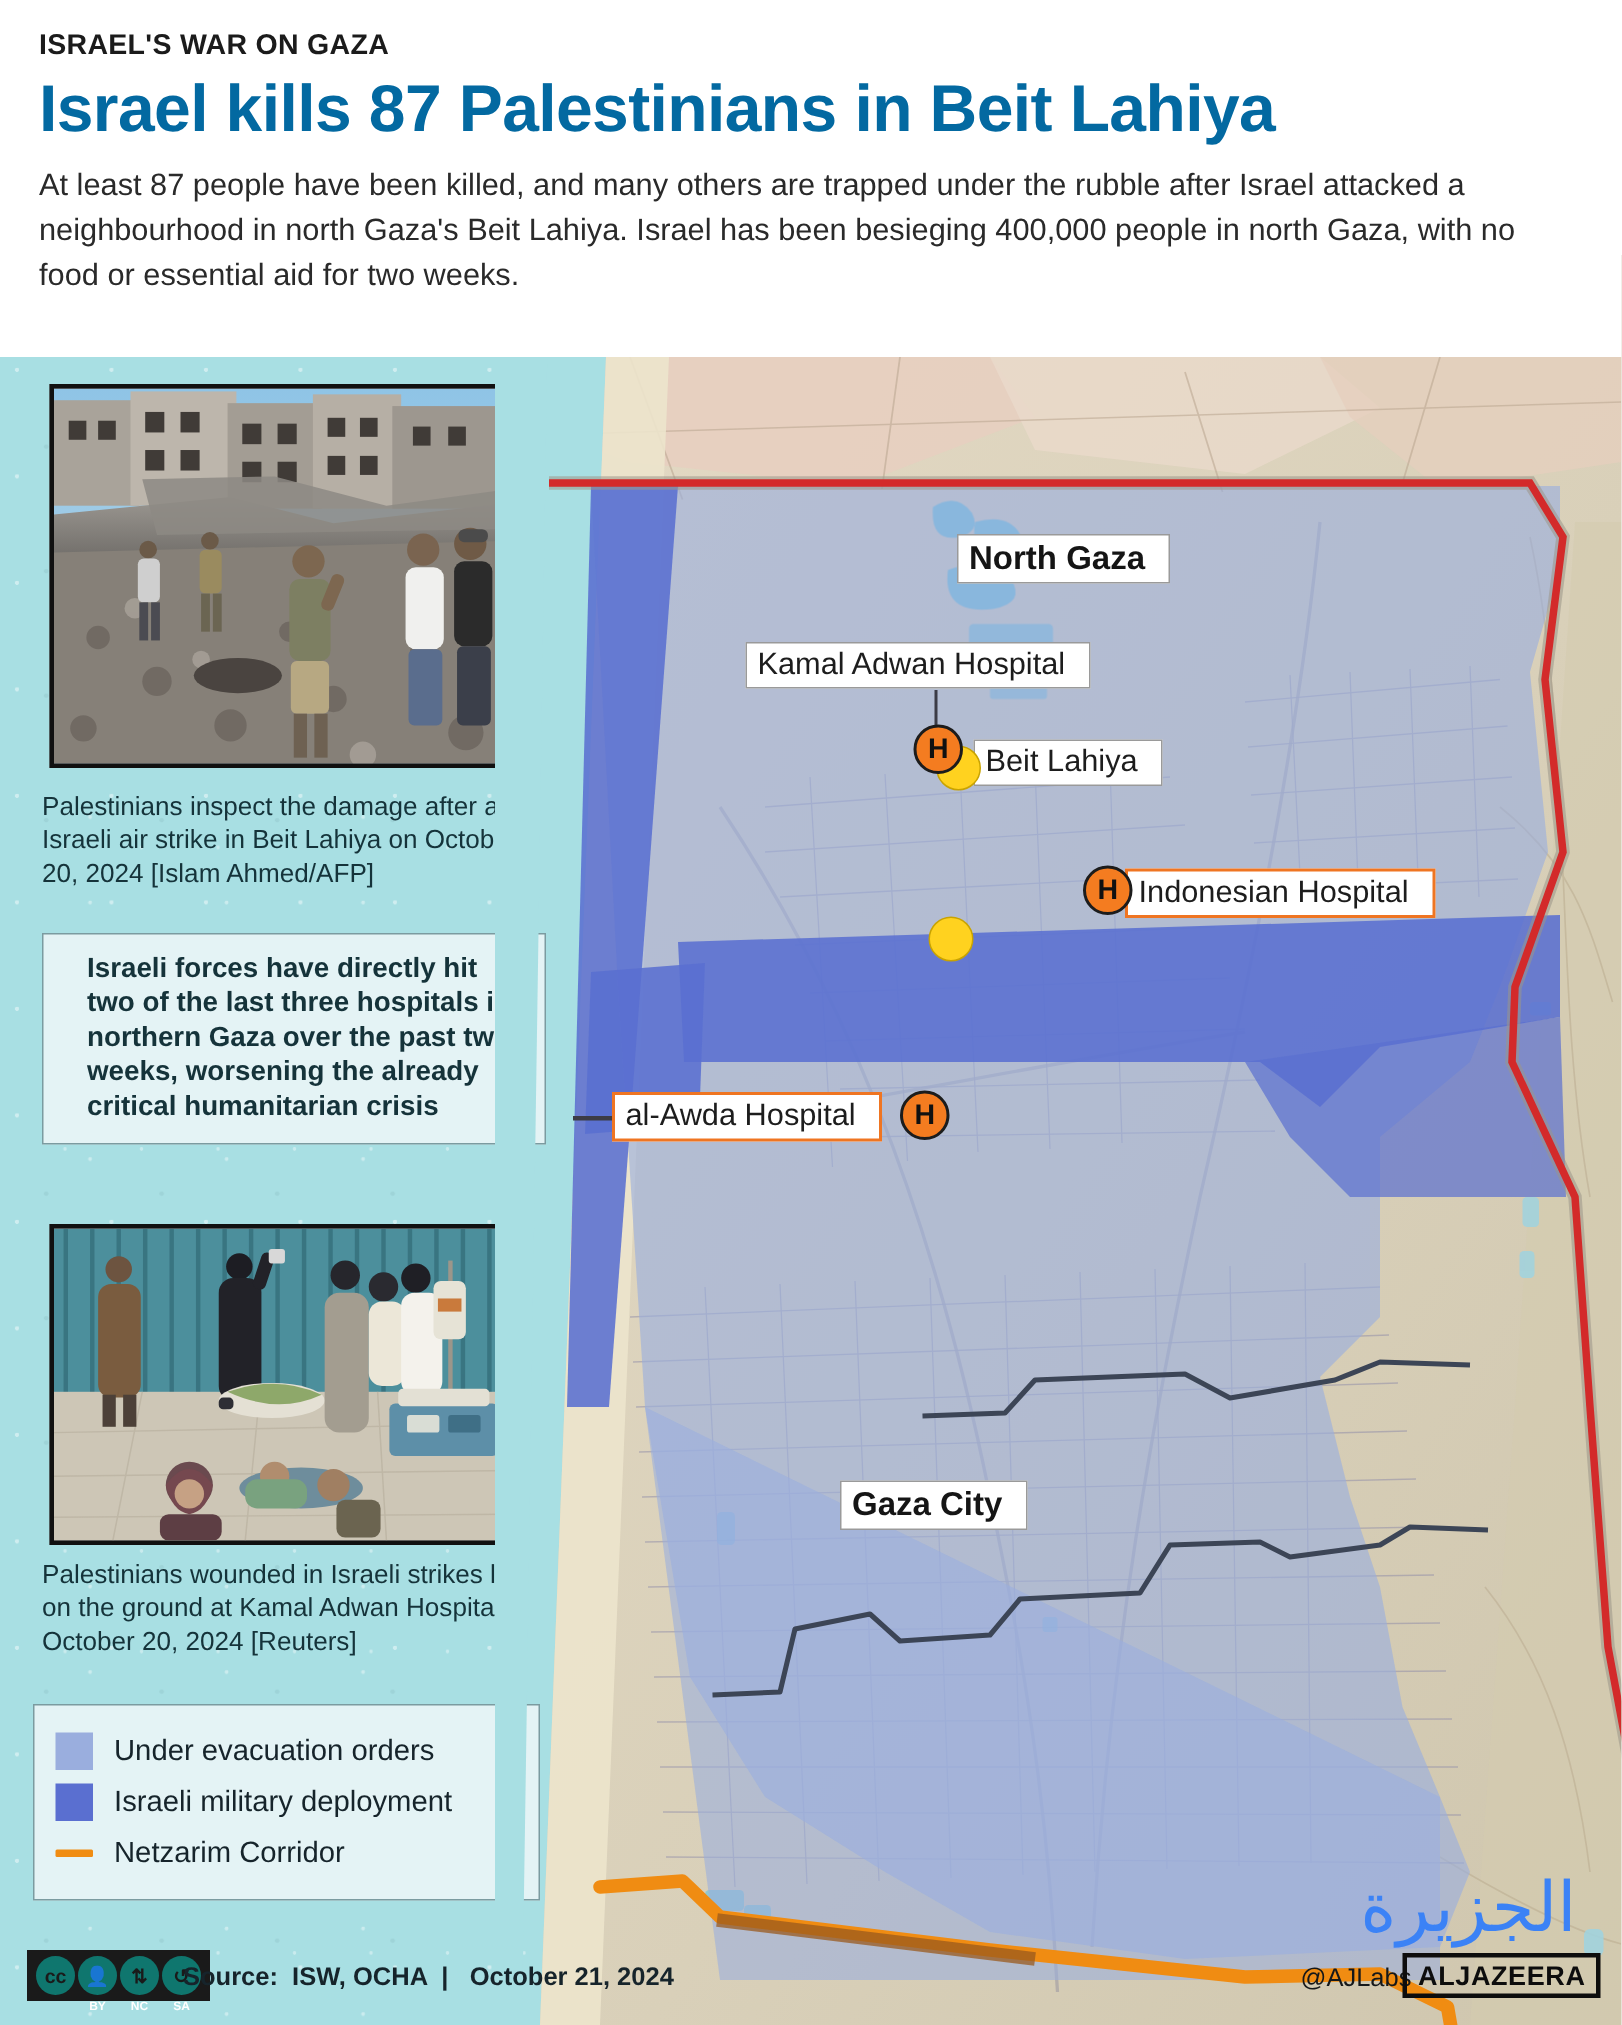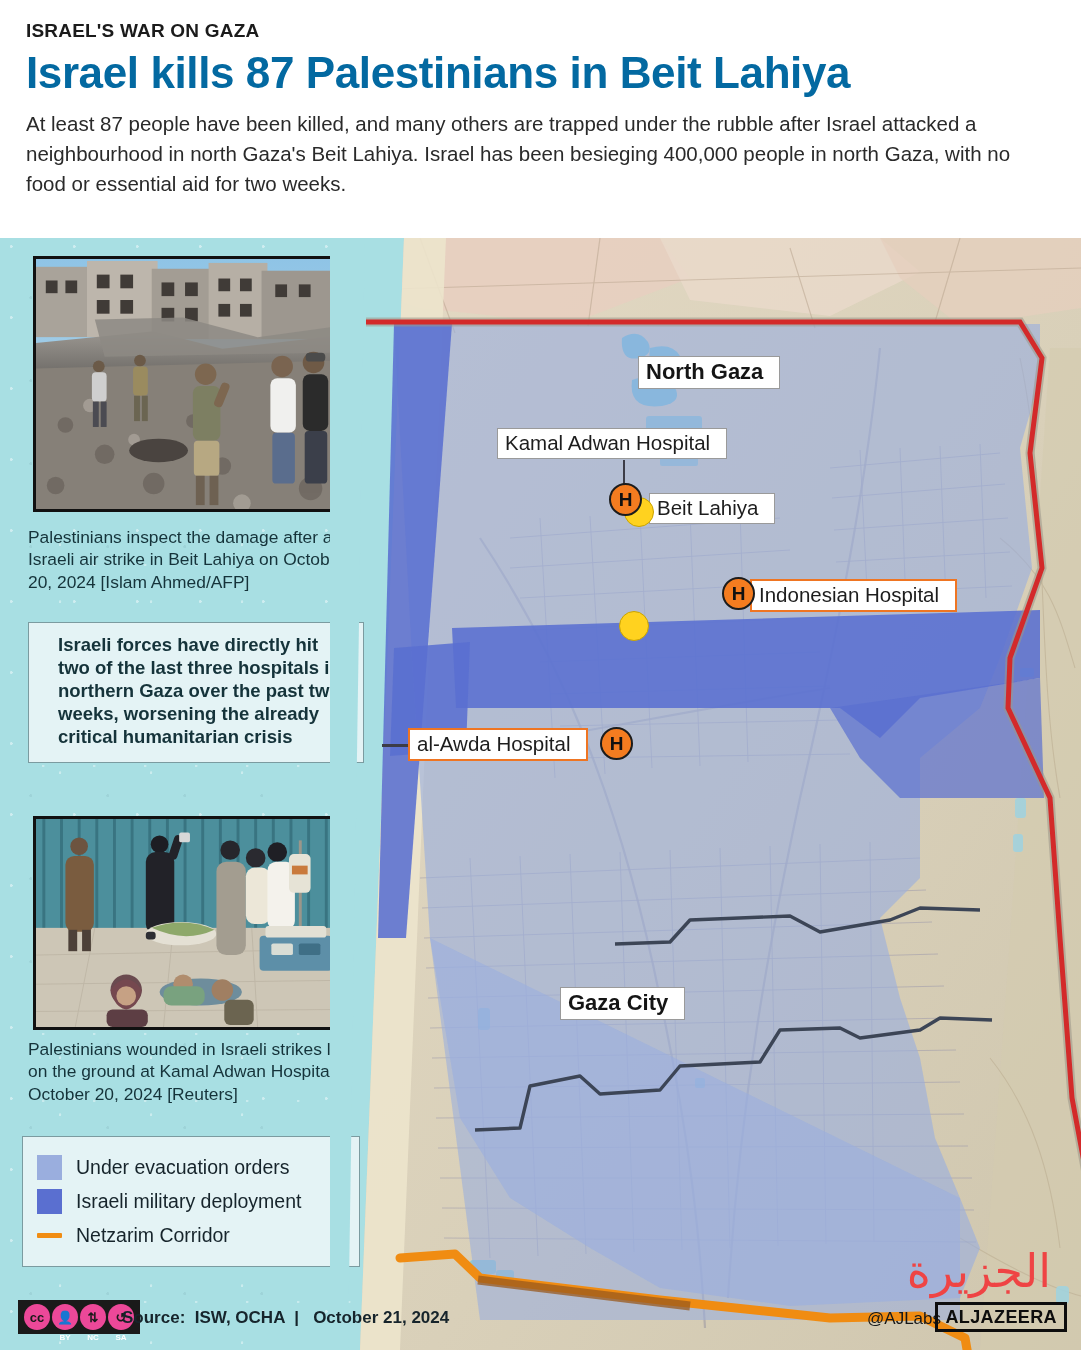--- a/index.html
+++ b/index.html
@@ -139,21 +139,21 @@
     z-index: 20;
   }
   #cc-badge {
     position: absolute; left: 18px; top: 4px;
     height: 34px; display: flex; align-items: center;
     background: #1a1a1a; border: 2px solid #1a1a1a;
     padding: 0 3px;
   }
   .cc-ic {
     width: 26px; height: 26px; border-radius: 50%;
-    background: #ec4899; color: #1a1a1a;
+    background: #0f766e; color: #1a1a1a;
     display: flex; align-items: center; justify-content: center;
     font-size: 13px; font-weight: bold; margin: 0 1px;
     position: relative;
   }
   .cc-sub {
     position: absolute; bottom: -12px; left: 0; width: 26px;
     text-align: center; font-size: 8px; font-weight: bold; color: #fff;
   }
   #source-text {
     position: absolute; left: 122px; top: 12px;
@@ -165,21 +165,21 @@
     font-size: 17px; color: #15181a;
   }
   #aj-wordmark {
     position: absolute; right: 14px; top: 6px;
     border: 3px solid #0d0d0d; padding: 2px 7px 1px 7px;
     font-size: 18px; font-weight: bold; letter-spacing: 0.4px;
     color: #0d0d0d; background: transparent;
   }
   #aj-logo {
     position: absolute; right: 30px; top: -48px;
-    font-size: 46px; color: #ef4444; line-height: 1;
+    font-size: 46px; color: #3b82f6; line-height: 1;
   }
 
   
   .map-label {
     position: absolute;
     background: #ffffff;
     border: 1px solid #9a9a9a;
     font-size: 20.5px;
     color: #1d1d1d;
     padding: 2px 16px 3px 7px;

